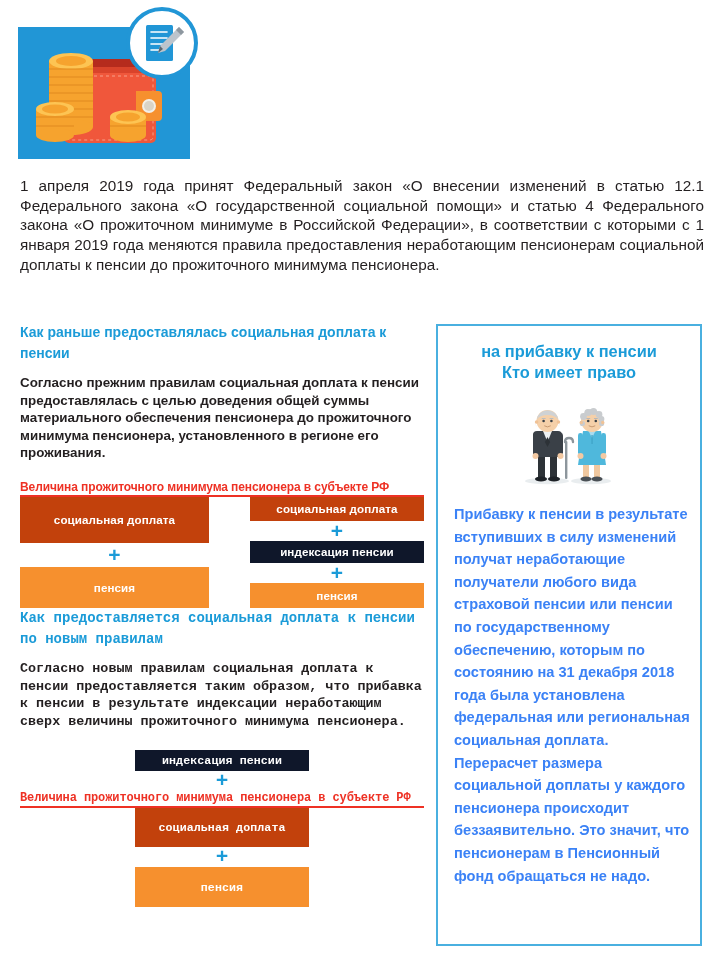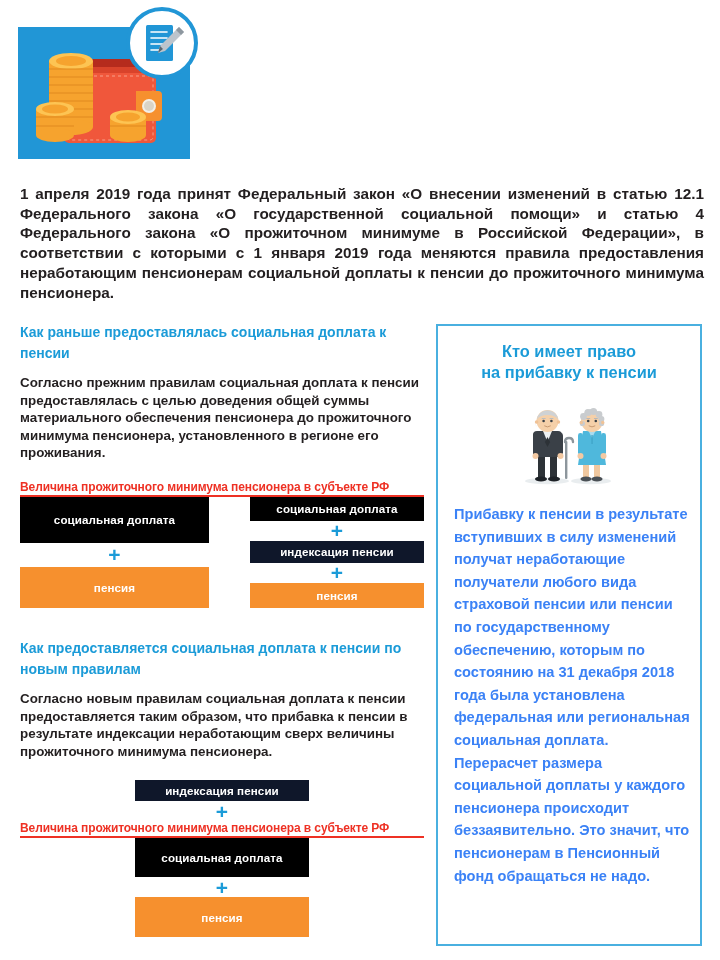--- a/index.html
+++ b/index.html
@@ -59,25 +59,25 @@
     color: #1b9bd8;
     text-transform: uppercase;
     white-space: nowrap;
     transform: scaleX(0.93);
     transform-origin: left center;
   }
 
   
   .intro {
     position: absolute;
-    left: 20px; top: 184px;
+    left: 20px; top: 176px;
     width: 684px;
     font-size: 15.3px;
     line-height: 19.7px;
-    font-weight: bold;
+    font-weight: normal;
     text-align: justify;
     color: #231f20;
   }
 
   
   .left-col {
     position: absolute;
     left: 20px; top: 322px;
     width: 404px;
   }
@@ -115,21 +115,21 @@
     color: #ffffff;
     font-weight: bold;
     font-size: 11.6px;
     letter-spacing: 0.1px;
     display: flex;
     align-items: center;
     justify-content: center;
     text-align: center;
     box-sizing: border-box;
   }
-  .blk-red    { background: #000000; }
+  .blk-red    { background: #c2410c; }
   .blk-orange { background: #f6902e; }
   .blk-blue   { background: #0f172a; }
 
   .plus {
     color: #1b9bd8;
     font-weight: bold;
     font-size: 21px;
     line-height: 21px;
     text-align: center;
     display: flex;
@@ -284,40 +284,40 @@
       <div class="blk blk-orange d1-l-pn">пенсия</div>
 
       <div class="blk blk-red d1-r-sd">социальная доплата</div>
       <div class="plus d1-r-p1">+</div>
       <div class="blk blk-blue d1-r-ix">индексация пенсии</div>
       <div class="plus d1-r-p2">+</div>
       <div class="blk blk-orange d1-r-pn">пенсия</div>
     </div>
   </div>
 
-  <div style="margin-top:30px;">
+  <div style="font-family:Liberation Mono, monospace;">
     <div class="sec-head">Как предоставляется социальная доплата к пенсии по новым правилам</div>
     <div class="sec-body">Согласно новым правилам социальная доплата к пенсии предоставляется таким образом, что прибавка к пенсии в результате индексации неработающим сверх величины прожиточного минимума пенсионера.</div>
 
     <div class="diagram2" style="margin-top:20px;">
       <div class="blk blk-blue d2-ix">индексация пенсии</div>
       <div class="plus d2-p1">+</div>
       <div class="pm-caption d2-cap">Величина прожиточного минимума пенсионера в субъекте РФ</div>
       <div class="pm-rule d2-rule"></div>
       <div class="blk blk-red d2-sd">социальная доплата</div>
       <div class="plus d2-p2">+</div>
       <div class="blk blk-orange d2-pn">пенсия</div>
     </div>
   </div>
 </div>
 
 <div class="right-panel">
   <div class="rp-head">
+    <div>на прибавку к пенсии</div>
     <div>Кто имеет право</div>
-    <div>на прибавку к пенсии</div>
   </div>
 
   <div class="rp-illus">
     <svg width="120" height="84" viewBox="0 0 120 84">
 
       <ellipse cx="38" cy="80" rx="22" ry="3.2" fill="#e9edef"></ellipse>
       <ellipse cx="82" cy="80" rx="20" ry="3.2" fill="#e9edef"></ellipse>
 
       <rect x="29" y="54" width="7" height="24" fill="#2d3237"></rect>
       <rect x="41" y="54" width="7" height="24" fill="#2d3237"></rect>

